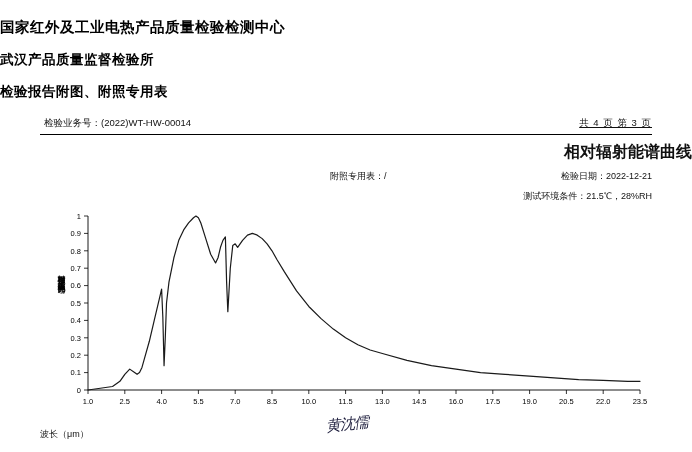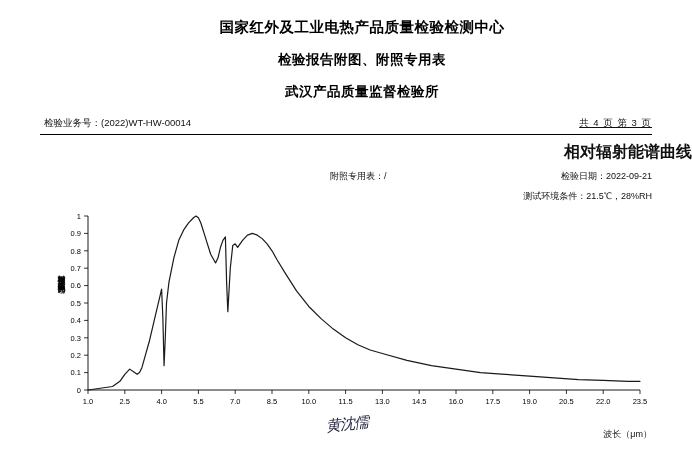--- a/index.html
+++ b/index.html
@@ -14,24 +14,23 @@
     color: #111;
     overflow: hidden;
   }
   .page {
     position: relative;
     width: 692px;
     height: 452px;
     box-sizing: border-box;
   }
   .hdr {
-    text-align: center;
+    text-align: left;
     font-weight: bold;
     color: #000;
-    padding-left: 32px;
   }
   .hdr-1 {
     font-size: 14.5px;
     letter-spacing: 0.5px;
     padding-top: 18px;
   }
   .hdr-2 {
     font-size: 13.5px;
     letter-spacing: 0.5px;
     padding-top: 14px;
@@ -103,21 +102,21 @@
   .ylabel-box .l1, .ylabel-box .l2 {
     writing-mode: vertical-rl;
     display: inline-block;
     white-space: nowrap;
     letter-spacing: 0.5px;
   }
   .xlabel {
     position: absolute;
     left: 0; right: 0;
     bottom: 2px;
-    text-align: right;
+    text-align: left;
     font-size: 9px;
   }
   .footer {
     position: absolute;
     left: 0; right: 0;
     bottom: 8px;
     text-align: center;
     font-size: 9px;
   }
   .sign {
@@ -132,35 +131,35 @@
     letter-spacing: -1px;
   }
   .tickl { font-size: 7.5px; fill: #000; font-family: "Liberation Sans", sans-serif; }
 </style>
 </head>
 <body>
 
 <div class="page">
 
   <div class="hdr hdr-1">国家红外及工业电热产品质量检验检测中心</div>
+  <div class="hdr hdr-2">武汉产品质量监督检验所</div>
   <div class="hdr hdr-3">检验报告附图、附照专用表</div>
-  <div class="hdr hdr-2">武汉产品质量监督检验所</div>
 
   <div class="meta-row">
     <span class="meta-left">检验业务号：(2022)WT-HW-00014</span>
     <span class="meta-right">共 4 页 第 3 页</span>
   </div>
   <div class="rule"></div>
 
   <div class="chart-title">相对辐射能谱曲线</div>
 
   <div class="info-block">
     <div class="info-line">
       <span class="i-b">附照专用表：/</span>
-      <span class="i-c">检验日期：2022-09-21</span>
+      <span class="i-c">检验日期：2022-12-21</span>
     </div>
     <div class="info-line" style="top:4px">
       <span class="i-c">测试环境条件：21.5℃，28%RH</span>
     </div>
   </div>
 
   <div class="plot-wrap">
     <div class="ylabel-box">
       <span class="l1">相对辐射强度</span>
       <span class="l2">（按最大值归一化的光谱）</span>

